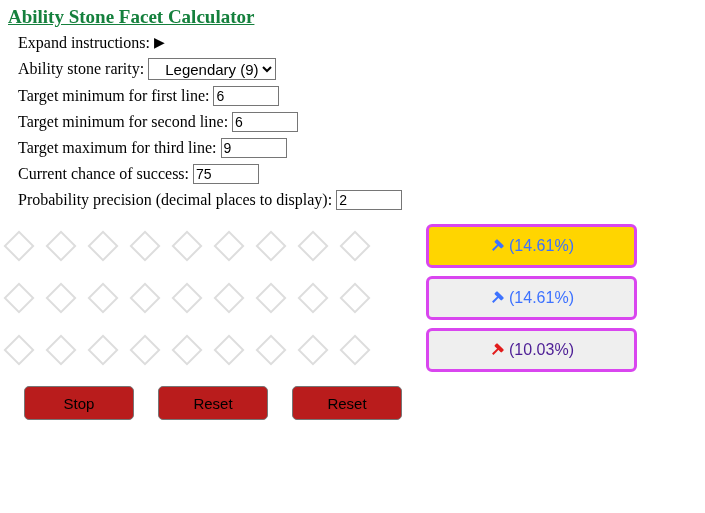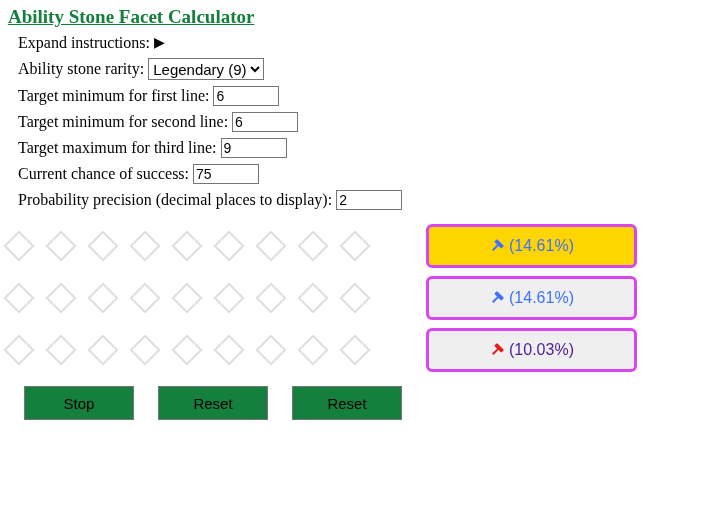--- a/index.html
+++ b/index.html
@@ -37,20 +37,21 @@
     position: relative;
     top: 0;
   }
   select {
     font-family: Arial, sans-serif;
     font-size: 15px;
     height: 22px;
     margin-left: 4px;
     border: 1px solid #767676;
     background: #fff;
+    padding-left: 12px;
   }
   input[type=text] {
     font-family: Arial, sans-serif;
     font-size: 14px;
     width: 60px;
     height: 16px;
     padding: 1px 2px;
     margin-left: 4px;
     border: 1px solid #767676;
     background: #fff;
@@ -105,23 +106,23 @@
   .hammer-svg { flex: 0 0 auto; }
   .controls {
     margin-top: 14px;
     display: flex;
     gap: 24px;
     margin-left: 16px;
   }
   .ctrl-btn {
     width: 108px;
     height: 32px;
-    border-radius: 0;
+    border-radius: 5px;
     border: 1px solid #767676;
-    background: #15803d;
+    background: #b91c1c;
     font-family: Arial, sans-serif;
     font-size: 15px;
     display: flex;
     align-items: center;
     justify-content: center;
     cursor: default;
   }
 </style>
 </head>
 <body>

